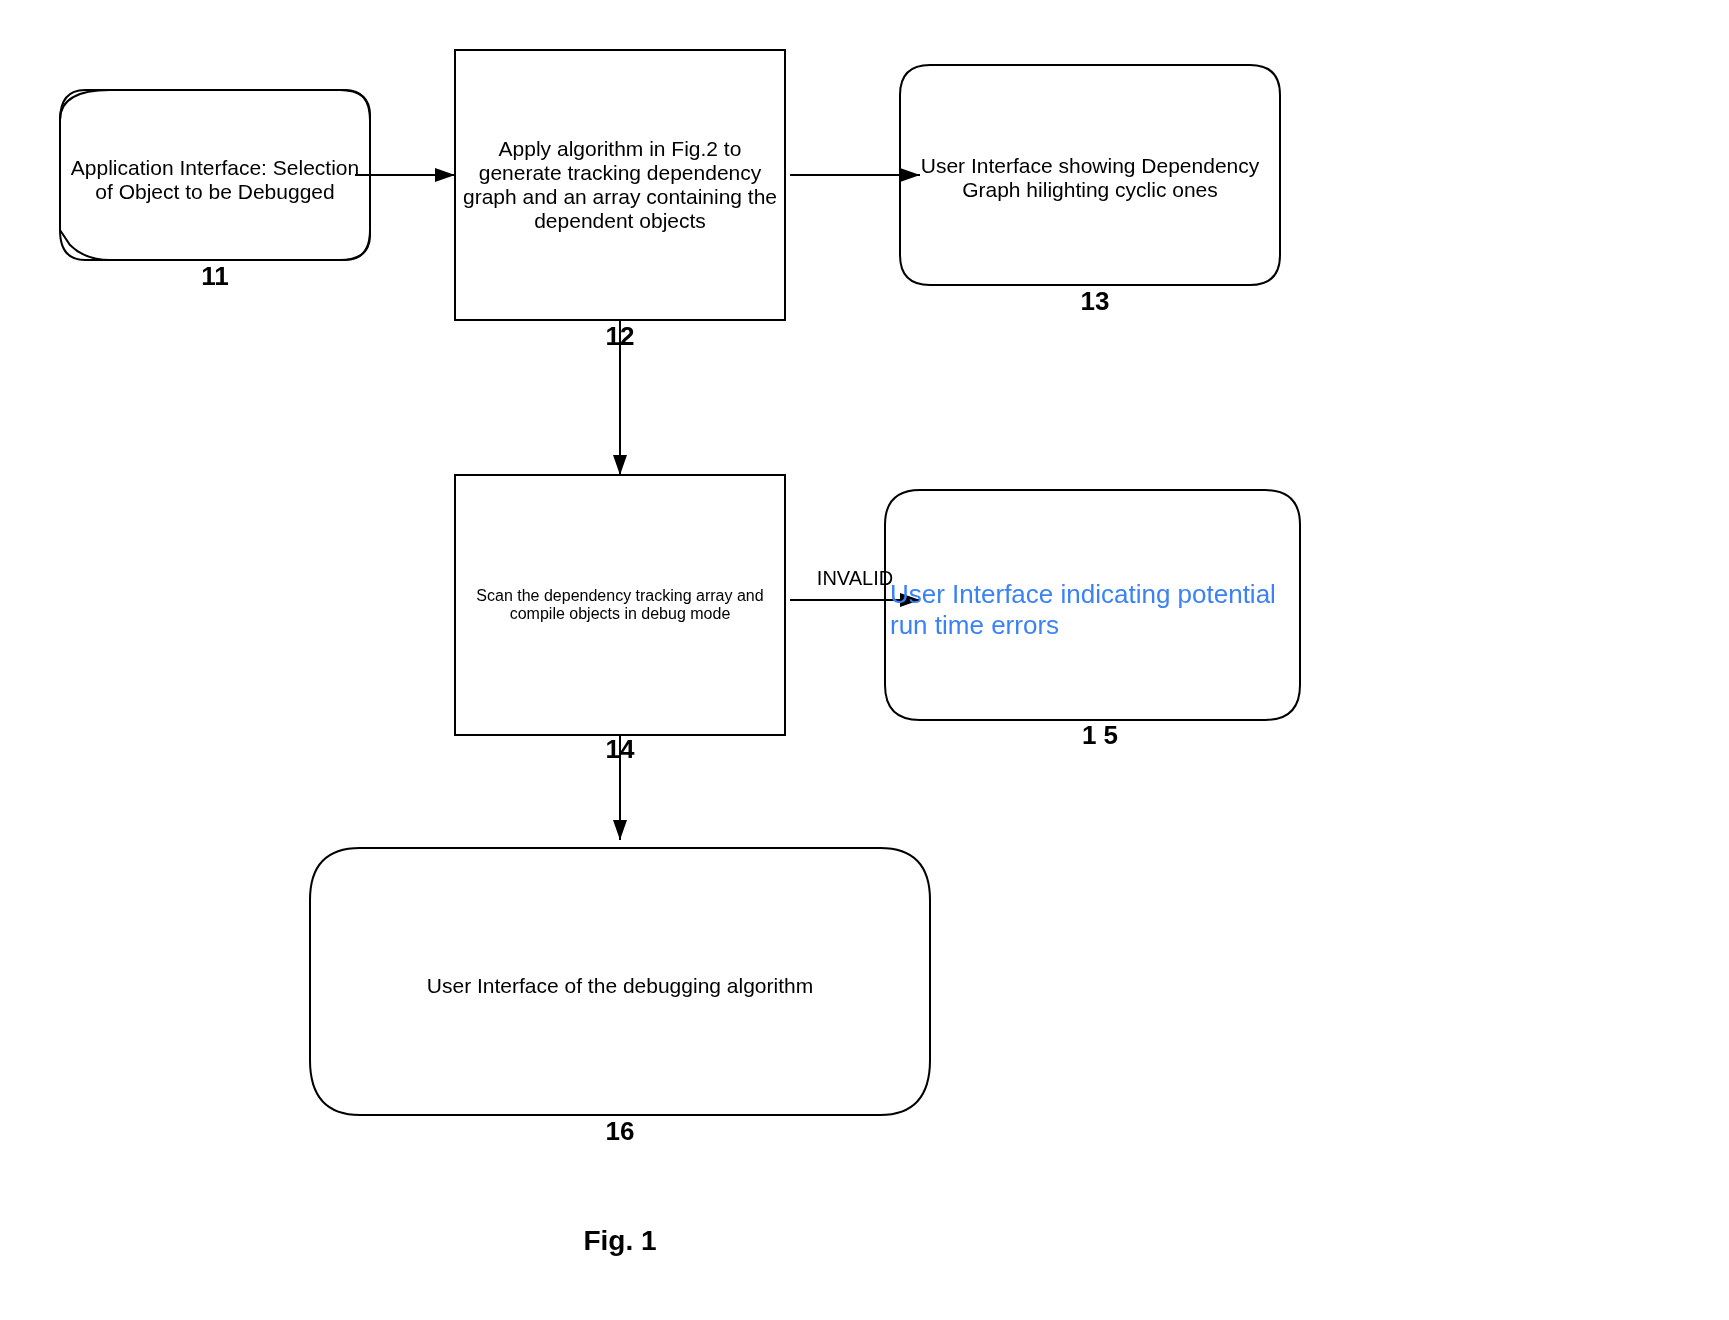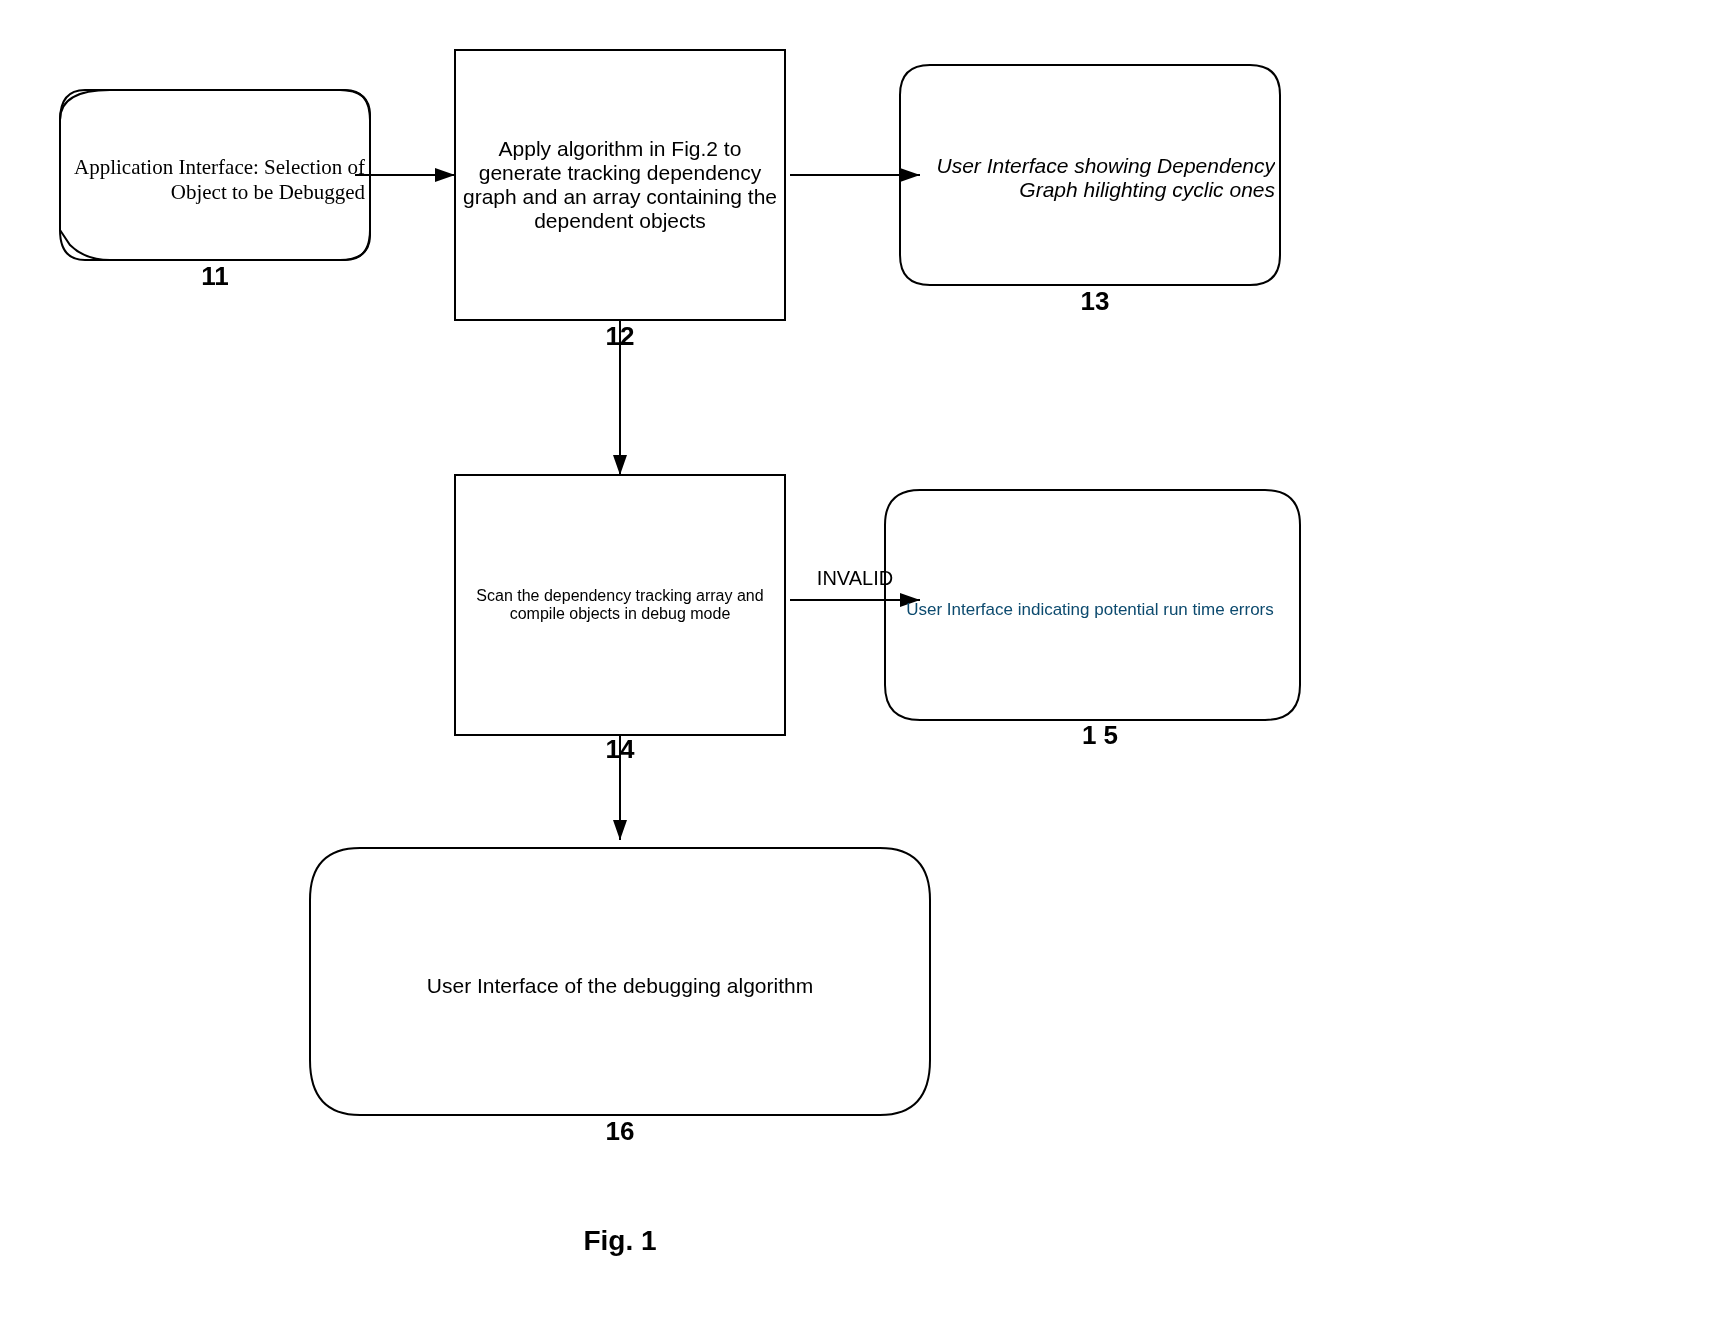--- a/index.html
+++ b/index.html
@@ -63,53 +63,53 @@
     <line x1="790" y1="600" x2="920" y2="600" stroke="#000" stroke-width="2" marker-end="url(#arrowhead)"></line>
     <text x="855" y="585" class="arrow-label">INVALID</text>
 
     <line x1="620" y1="735" x2="620" y2="840" stroke="#000" stroke-width="2" marker-end="url(#arrowhead)"></line>
 
     <path d="M 85,90 Q 60,90 60,120 L 60,230 Q 60,260 85,260 L 345,260 Q 370,260 370,230 L 370,120 Q 370,90 345,90 Z" fill="none" stroke="#000" stroke-width="2"></path>
 
     <path d="M 110,90 L 340,90 Q 370,90 370,115 L 370,235 Q 370,260 340,260 L 110,260 Q 85,260 70,245 L 60,230 L 60,120 Q 60,90 110,90 Z" fill="none" stroke="#000" stroke-width="2"></path>
 
     <foreignObject x="65" y="95" width="300" height="170">
-      <div xmlns="http://www.w3.org/1999/xhtml" style="font-family:Liberation Serif, serif;font-size:21px;text-align:right;color:#000;display:flex;align-items:center;justify-content:center;height:100%;width:100%;">
+      <div xmlns="http://www.w3.org/1999/xhtml" style="font-family:Liberation Sans, sans-serif;font-size:21px;text-align:center;color:#000;display:flex;align-items:center;justify-content:center;height:100%;width:100%;">
         <span>Application Interface: Selection of Object to be Debugged</span>
       </div>
     </foreignObject>
     <text x="215" y="285" class="label-text">11</text>
 
     <rect x="455" y="50" width="330" height="270" fill="none" stroke="#000" stroke-width="2"></rect>
     <foreignObject x="460" y="55" width="320" height="260">
       <div xmlns="http://www.w3.org/1999/xhtml" style="font-family:Arial,sans-serif;font-size:21px;text-align:center;color:#000;display:flex;align-items:center;justify-content:center;height:100%;width:100%;">
         <span>Apply algorithm in Fig.2 to generate tracking dependency graph and an array containing the dependent objects</span>
       </div>
     </foreignObject>
     <text x="620" y="345" class="label-text">12</text>
 
     <path d="M 930,65 L 1250,65 Q 1280,65 1280,95 L 1280,255 Q 1280,285 1250,285 L 930,285 Q 900,285 900,255 L 900,95 Q 900,65 930,65 Z" fill="none" stroke="#000" stroke-width="2"></path>
     <foreignObject x="905" y="70" width="370" height="215">
-      <div xmlns="http://www.w3.org/1999/xhtml" style="font-family:Arial,sans-serif;font-size:21px;text-align:right;color:#000;display:flex;align-items:center;justify-content:center;height:100%;width:100%;font-style:italic;">
+      <div xmlns="http://www.w3.org/1999/xhtml" style="font-family:Arial,sans-serif;font-size:21px;text-align:center;color:#000;display:flex;align-items:center;justify-content:center;height:100%;width:100%;">
         <span>User Interface showing Dependency Graph hilighting cyclic ones</span>
       </div>
     </foreignObject>
     <text x="1095" y="310" class="label-text">13</text>
 
     <rect x="455" y="475" width="330" height="260" fill="none" stroke="#000" stroke-width="2"></rect>
     <foreignObject x="460" y="480" width="320" height="250">
       <div xmlns="http://www.w3.org/1999/xhtml" style="font-family:Arial,sans-serif;font-size:16px;text-align:center;color:#000;display:flex;align-items:center;justify-content:center;height:100%;width:100%;">
         <span>Scan the dependency tracking array and compile objects in debug mode</span>
       </div>
     </foreignObject>
     <text x="620" y="758" class="label-text">14</text>
 
     <path d="M 920,490 L 1265,490 Q 1300,490 1300,525 L 1300,685 Q 1300,720 1265,720 L 920,720 Q 885,720 885,685 L 885,525 Q 885,490 920,490 Z" fill="none" stroke="#000" stroke-width="2"></path>
     <foreignObject x="890" y="495" width="400" height="230">
-      <div xmlns="http://www.w3.org/1999/xhtml" style="font-family:Arial,sans-serif;font-size:17px;text-align:right;color:#0c4a6e;display:flex;align-items:center;justify-content:center;height:100%;width:100%;">
+      <div xmlns="http://www.w3.org/1999/xhtml" style="font-family:Arial,sans-serif;font-size:26px;text-align:left;color:#3b82f6;display:flex;align-items:center;justify-content:center;height:100%;width:100%;">
         <span>User Interface indicating potential run time errors</span>
       </div>
     </foreignObject>
     <text x="1100" y="744" class="label-text">1 5</text>
 
     <path d="M 360,848 Q 310,848 310,900 L 310,1060 Q 310,1115 360,1115 L 880,1115 Q 930,1115 930,1060 L 930,900 Q 930,848 880,848 Z" fill="none" stroke="#000" stroke-width="2"></path>
     <foreignObject x="315" y="853" width="610" height="265">
       <div xmlns="http://www.w3.org/1999/xhtml" style="font-family:Arial,sans-serif;font-size:21px;text-align:center;color:#000;display:flex;align-items:center;justify-content:center;height:100%;width:100%;">
         <span>User Interface of the debugging algorithm</span>
       </div>

